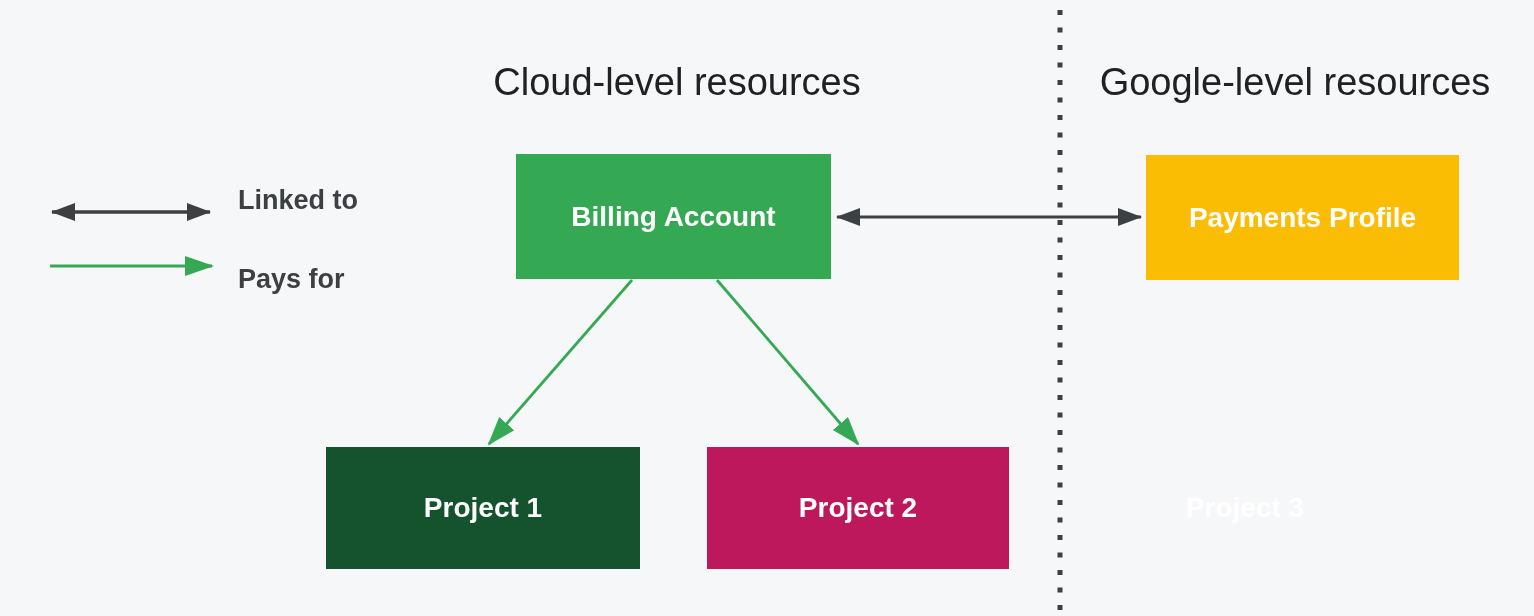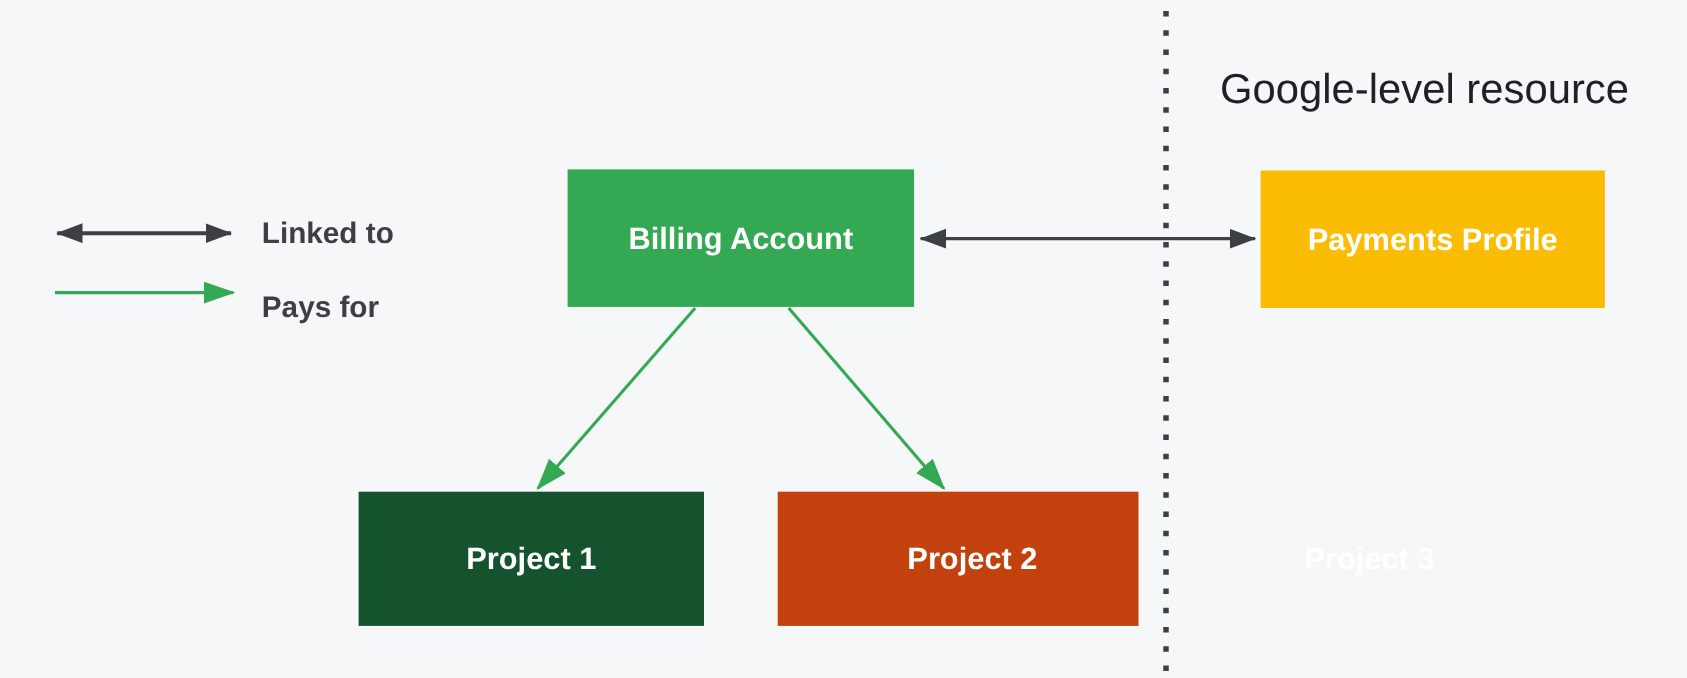--- a/index.html
+++ b/index.html
@@ -37,36 +37,36 @@
   .legend-label {
     position: absolute;
     left: 238px;
     height: 34px;
     line-height: 34px;
     font-size: 27px;
     font-weight: 700;
     color: #3C4043;
     white-space: nowrap;
   }
-  .legend-label.row1 { top: 195px; text-align: right; }
+  .legend-label.row1 { top: 183px; text-align: right; }
   .legend-label.row2 { top: 262px; }
   .node {
     position: absolute;
     display: flex;
     align-items: center;
     justify-content: center;
     color: #FFFFFF;
     font-size: 28px;
     font-weight: 700;
     white-space: nowrap;
   }
   .node.billing  { left: 516px;  top: 154px; width: 315px; height: 125px; background: #34A853; }
   .node.payments { left: 1146px; top: 155px; width: 313px; height: 125px; background: #FBBC04; }
   .node.project1 { left: 326px;  top: 447px; width: 314px; height: 122px; background: #14532d; }
-  .node.project2 { left: 707px;  top: 447px; width: 302px; height: 122px; background: #c2410c; padding-left: 26px; }
+  .node.project2 { left: 707px;  top: 447px; width: 302px; height: 122px; background: #be185d; }
   .node.ghost    { left: 1120px; top: 447px; width: 250px; height: 122px; background: transparent; color: #FFFFFF; }
 </style>
 </head>
 <body>
 
 <div class="canvas">
 
   <svg class="edges-layer" viewBox="0 0 1534 616">
     <defs>
       <marker id="headDark" markerWidth="26" markerHeight="20" refX="23" refY="9" orient="auto-start-reverse" markerUnits="userSpaceOnUse">
@@ -82,21 +82,22 @@
     <line x1="837" y1="217" x2="1141" y2="217" stroke="#3C4043" stroke-width="3" marker-start="url(#headDark)" marker-end="url(#headDark)"></line>
 
     <line x1="632" y1="280" x2="489" y2="444" stroke="#34A853" stroke-width="2.8" marker-end="url(#headGreen)"></line>
 
     <line x1="717" y1="280" x2="858" y2="444" stroke="#34A853" stroke-width="2.8" marker-end="url(#headGreen)"></line>
 
     <line x1="52" y1="212" x2="210" y2="212" stroke="#3C4043" stroke-width="3.6" marker-start="url(#headDark)" marker-end="url(#headDark)"></line>
     <line x1="50" y1="266" x2="212" y2="266" stroke="#34A853" stroke-width="3" marker-end="url(#headGreen)"></line>
   </svg>
 
-  <div class="section-title right">Google-level resource</div>
+  <div class="section-title left">Cloud-level resources</div>
+  <div class="section-title right">Google-level resources</div>
 
   <div class="legend-label row1">Linked to</div>
   <div class="legend-label row2">Pays for</div>
 
   <div class="node payments">
     <span>Payments Profile</span>
   </div>
 
   <div class="node billing">
     <span>Billing Account</span>

